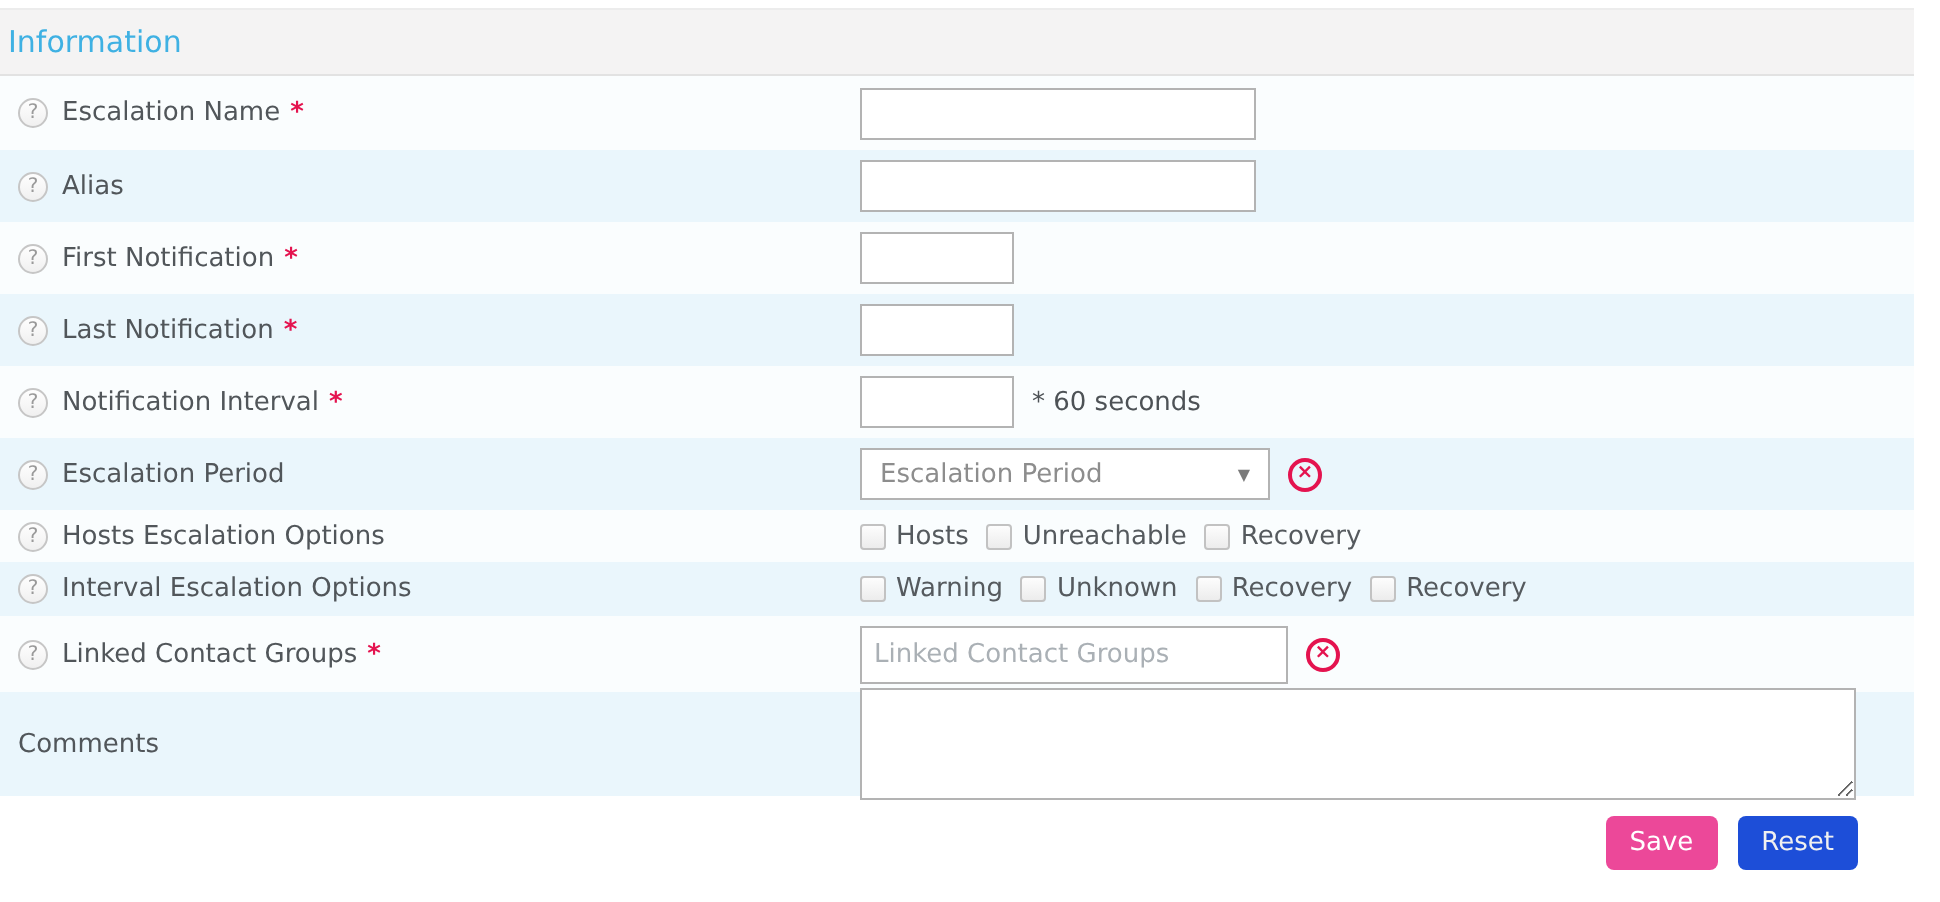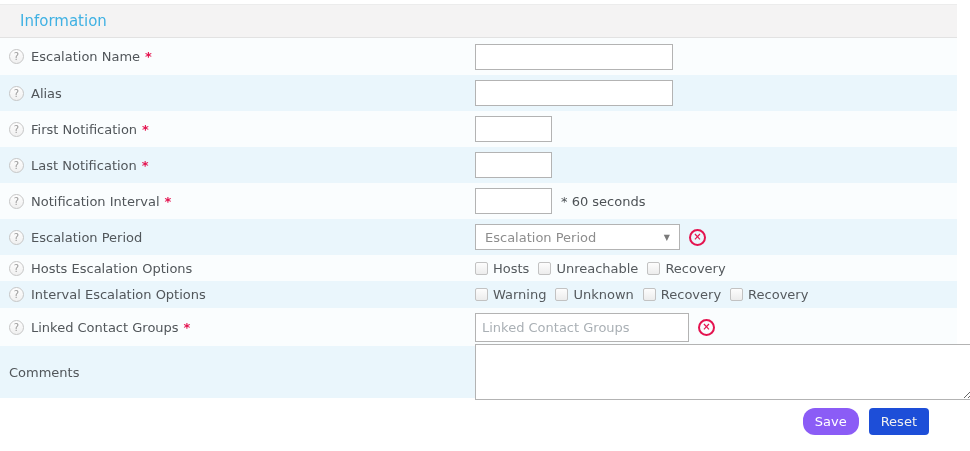--- a/index.html
+++ b/index.html
@@ -12,21 +12,21 @@
     height: 451px;
     overflow: hidden;
   }
   .panel { width: 957px; margin-top: 4px; border-top: 1px solid #ececec; }
   .panel-header {
     height: 33px;
     background: #f4f3f3;
     border-bottom: 1px solid #e2e2e2;
     display: flex;
     align-items: center;
-    padding-left: 20px;
+    padding-left: 4px;
     color: #3fb1e3;
     font-size: 15px;
   }
   .row { display: flex; align-items: center; width: 100%; }
   .bg-a { background: #fafdfe; }
   .bg-b { background: #eaf6fc; }
   .h37 { height: 37px; }
   .h36 { height: 36px; }
   .h26 { height: 26px; }
   .h27 { height: 27px; }
@@ -47,21 +47,21 @@
     background: linear-gradient(#fefefe, #f0f0f0);
     color: #9a9a9a;
     font-size: 10px;
     display: inline-flex;
     align-items: center;
     justify-content: center;
     margin-right: 7px;
     flex: 0 0 auto;
   }
   .req { color: #e4134f; margin-left: 5px; font-weight: bold; }
-  .control-cell { display: flex; align-items: center; flex: 1; margin-left: 45px; }
+  .control-cell { display: flex; align-items: center; flex: 1; }
   .text-input {
     width: 198px; height: 26px;
     border: 1px solid #b3b3b3;
     background: #fff;
     padding: 0 6px;
     font-family: inherit;
     font-size: 13px;
     color: #444;
     outline: none;
   }
@@ -128,21 +128,21 @@
     background: #fff;
   }
   .btn {
     border: none;
     border-radius: 4px;
     font-family: inherit;
     font-size: 13px;
     padding: 6px 12px;
     cursor: pointer;
   }
-  .btn-save { background: #8b5cf6; color: #ffffff; border-radius: 12px; }
+  .btn-save { background: #ec4899; color: #ffffff; }
   .btn-reset { background: #1d4ed8; color: #f0f0f0; }
 </style>
 </head>
 <body>
 
 <div class="panel">
 
   <div class="panel-header">
     <span>Information</span>
   </div>

